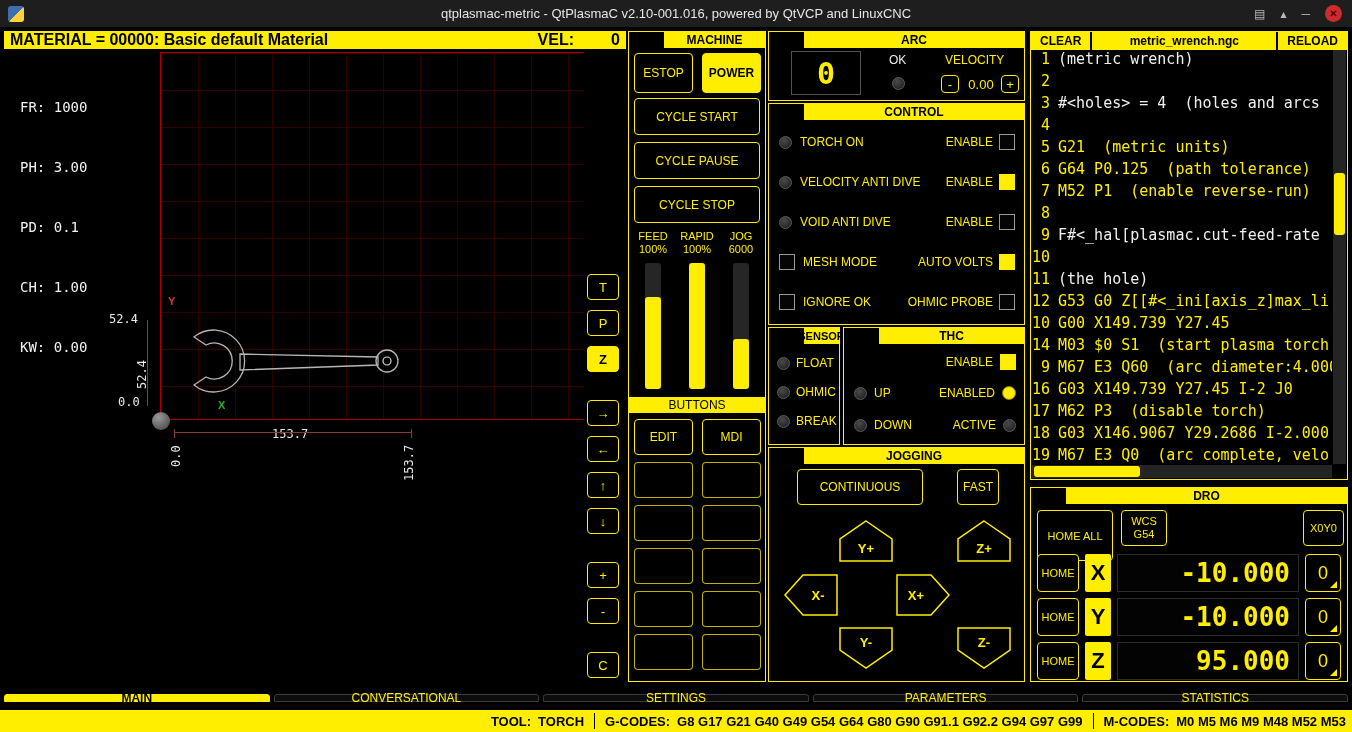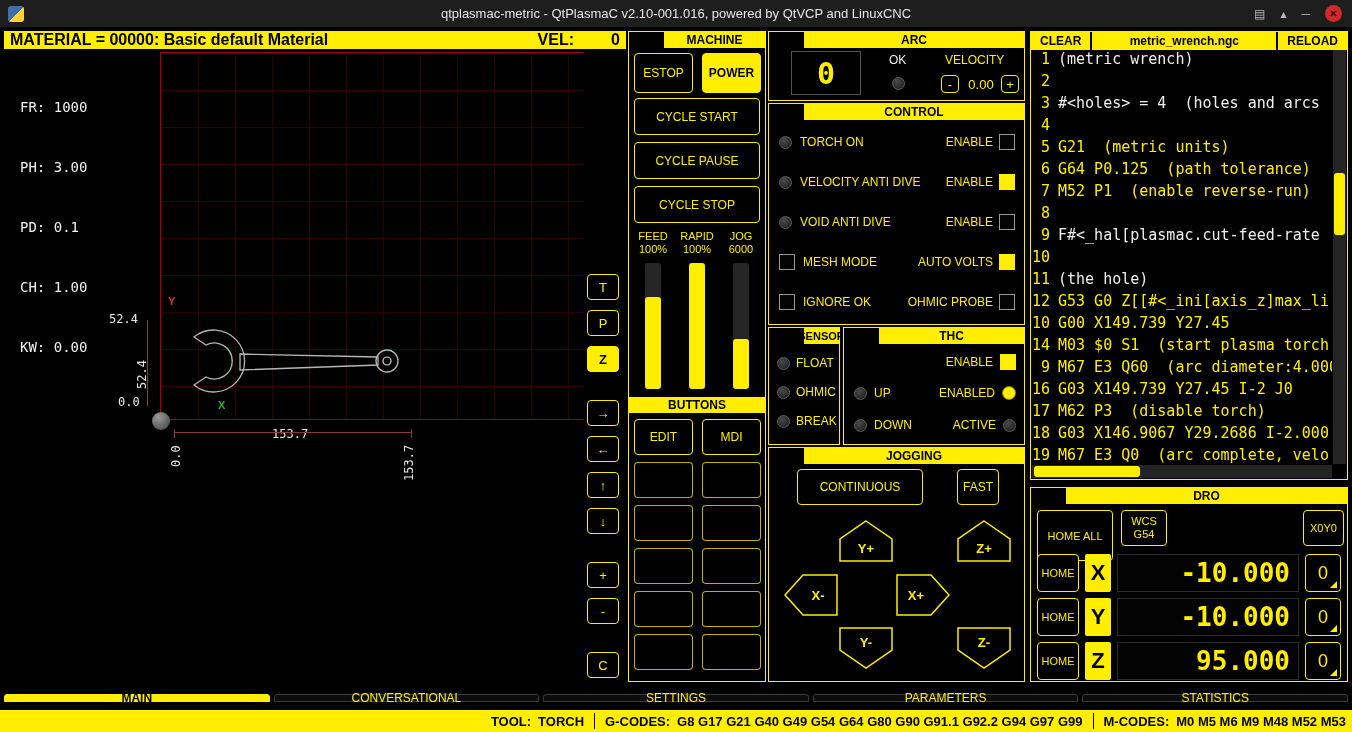--- a/index.html
+++ b/index.html
@@ -59,21 +59,21 @@
   .radio.on{ background:var(--acc); border-color:#8c8200; }
   .lbl{ color:var(--acc); font-size:12px; }
 
   
   .side-col{ position:absolute; left:587px; top:0; width:32px; height:732px; }
   .side-btn{ left:0; width:32px; height:26px; font-size:13px; }
 
   
   .machine-panel{ left:628px; top:31px; width:138px; height:651px; }
   .sub-title{ position:absolute; left:0; right:0; height:16px; background:var(--acc); color:#000;
-    font-size:12px; font-weight:bold; display:flex; align-items:center; justify-content:center; }
+    font-size:12px; font-weight:normal; display:flex; align-items:center; justify-content:center; }
   .sl-label{ position:absolute; width:44px; top:198px; text-align:center; color:var(--acc); font-size:11px; line-height:13px; }
   .sl-track{ position:absolute; top:231px; width:16px; height:126px; background:#262626; border-radius:3px; }
   .sl-fill{ position:absolute; left:0; right:0; bottom:0; background:var(--acc); border-radius:3px; }
   .empty-btn{ border-color:rgba(255,238,0,.75); }
 
   
   .arc-panel{ left:768px; top:31px; width:257px; height:70px; }
   .arc-value{ position:absolute; left:22px; top:19px; width:70px; height:44px; border:1px solid #525252;
     color:var(--acc); font:bold 30px "DejaVu Sans Mono",monospace; display:flex; align-items:center; justify-content:center; }
   .arc-ok-label{ position:absolute; left:120px; top:21px; color:#f0f0f0; font-size:12px; }

